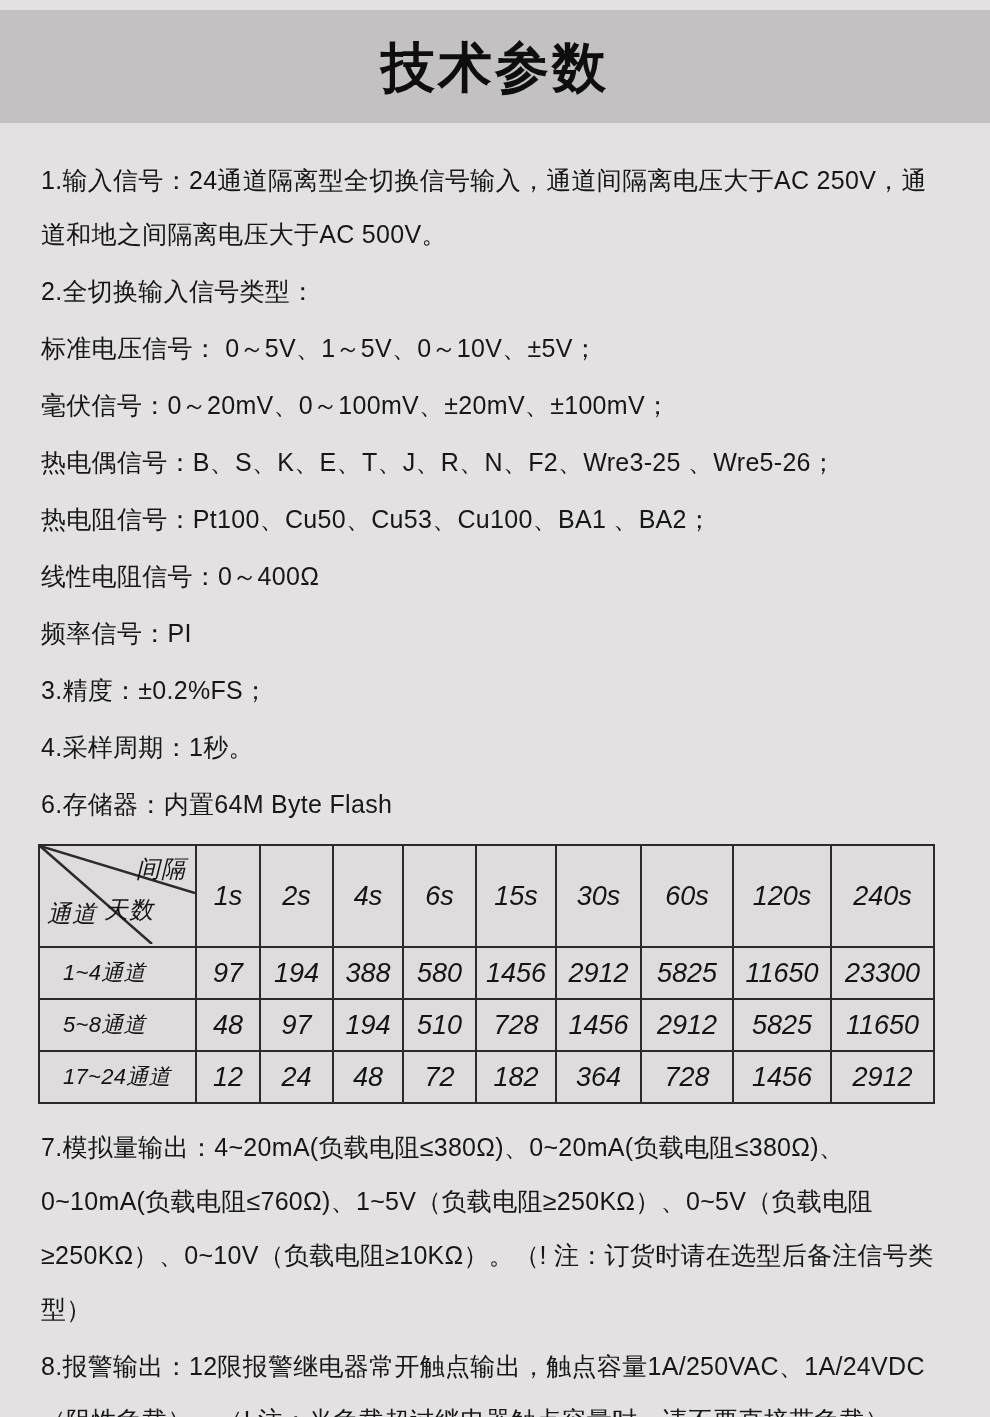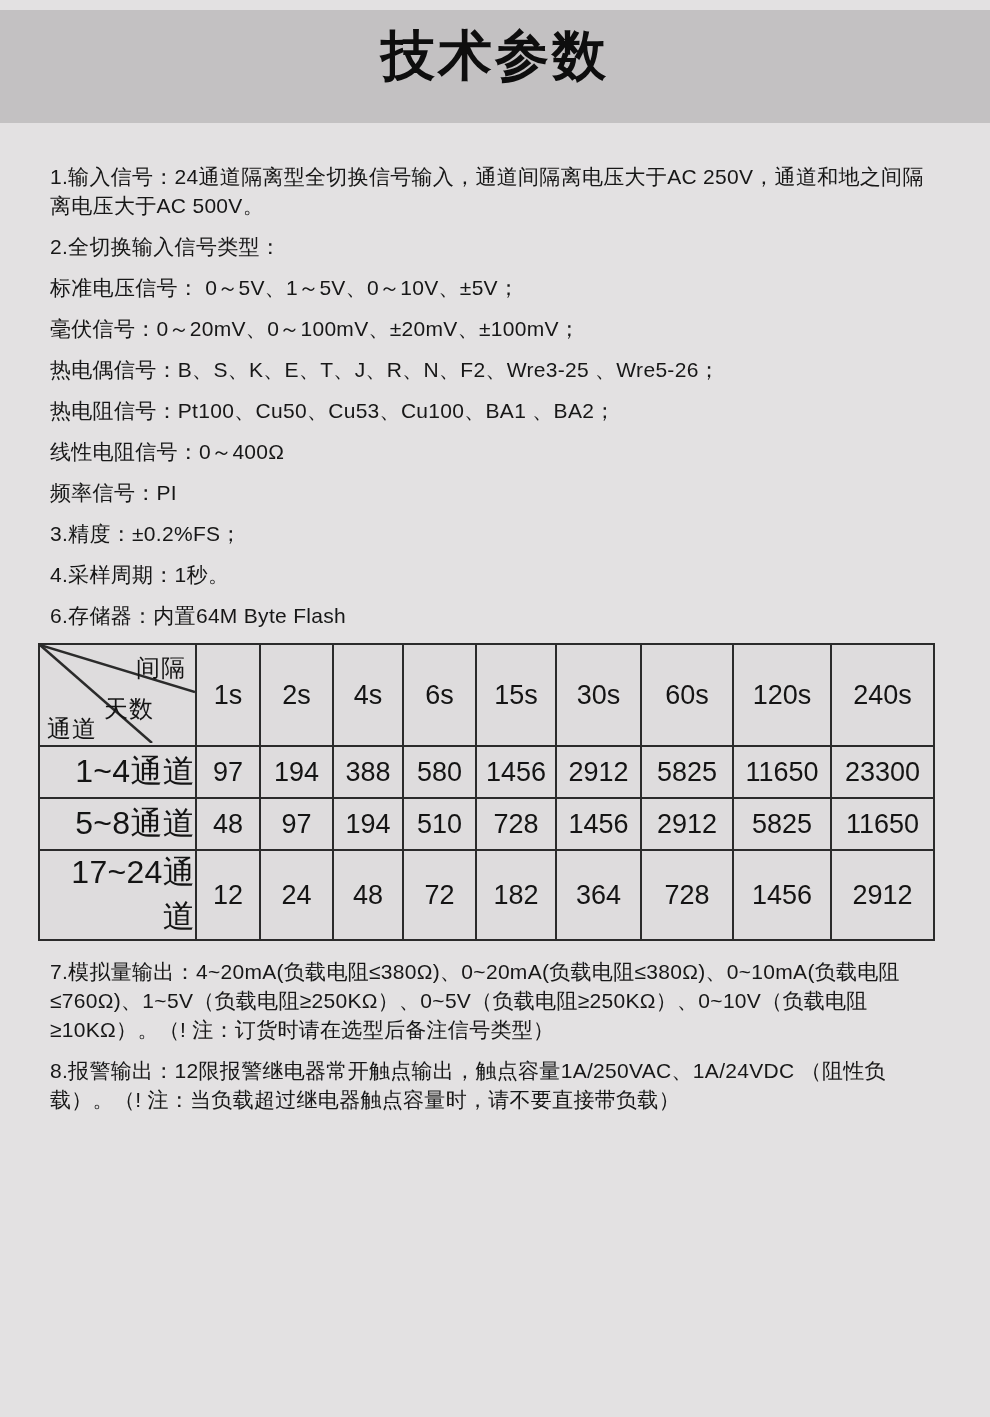--- a/index.html
+++ b/index.html
@@ -10,67 +10,68 @@
     font-family:"Liberation Sans","DejaVu Sans",sans-serif;
     color:#1a1a1a;
     overflow:hidden;
   }
   .banner{
     position:absolute;top:10px;left:0;right:0;height:113px;
     background:#c3c1c2;
     text-align:center;
   }
   .banner h1{
-    margin:16px 0 0 0;
+    margin:28px 0 0 0;
     font-size:54px;line-height:58px;
     font-weight:700;letter-spacing:3px;
     color:#0e0e0e;
   }
   .banner .subtitle{
     font-size:20px;line-height:22px;
     color:#2e2e2e;letter-spacing:0.5px;
     margin-top:-4px;
   }
   .content{
     position:absolute;top:150px;left:38px;width:914px;
   }
   .spec{
-    margin:12px;
-    font-size:21px;line-height:29px;
+    margin:3px;
+    font-size:25px;line-height:54px;
     letter-spacing:0.3px;
     color:#171717;
   }
   table.rec{
     border-collapse:collapse;
     table-layout:fixed;
     width:890px;
     margin:13px 0 16px 0;
     background:#dedcdd;
   }
   table.rec td{
     border:2.5px solid #2b2b2b;
     font-size:27px;
     text-align:center;
     padding:0;
     height:50px;
     color:#141414;
+    font-style:italic;
   }
   table.rec tr.head td{height:100px;}
   table.rec td.rowlabel{
-    text-align:right;
-    padding-left:9px;
-    font-size:32px;
+    text-align:left;
+    padding-left:23px;
+    font-size:22px;
     letter-spacing:0.3px;
   }
   td.corner{position:relative;}
   td.corner svg{position:absolute;left:0;top:0;}
   td.corner .clabel{position:absolute;font-size:24px;letter-spacing:1px;}
   .c-interval{top:7px;right:9px;}
   .c-days{top:48px;left:64px;}
-  .c-channel{bottom:0;left:7px;}
+  .c-channel{bottom:16px;left:7px;}
 </style>
 </head>
 <body>
 
 <div class="page">
 
   <div class="banner">
     <h1>技术参数</h1>
   </div>
 

